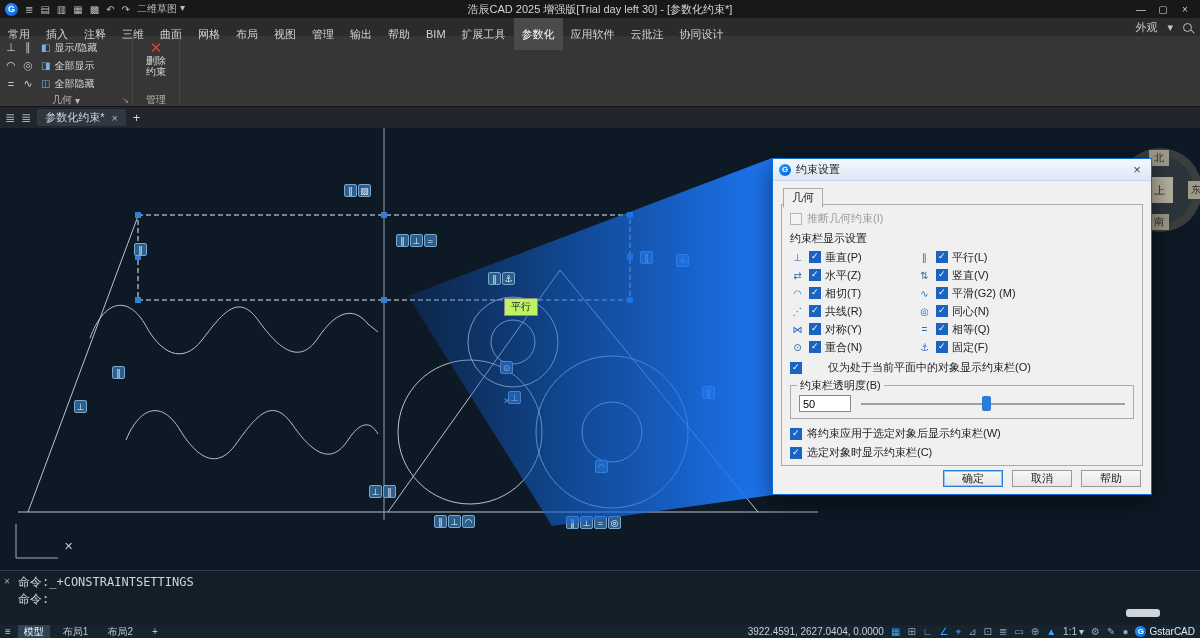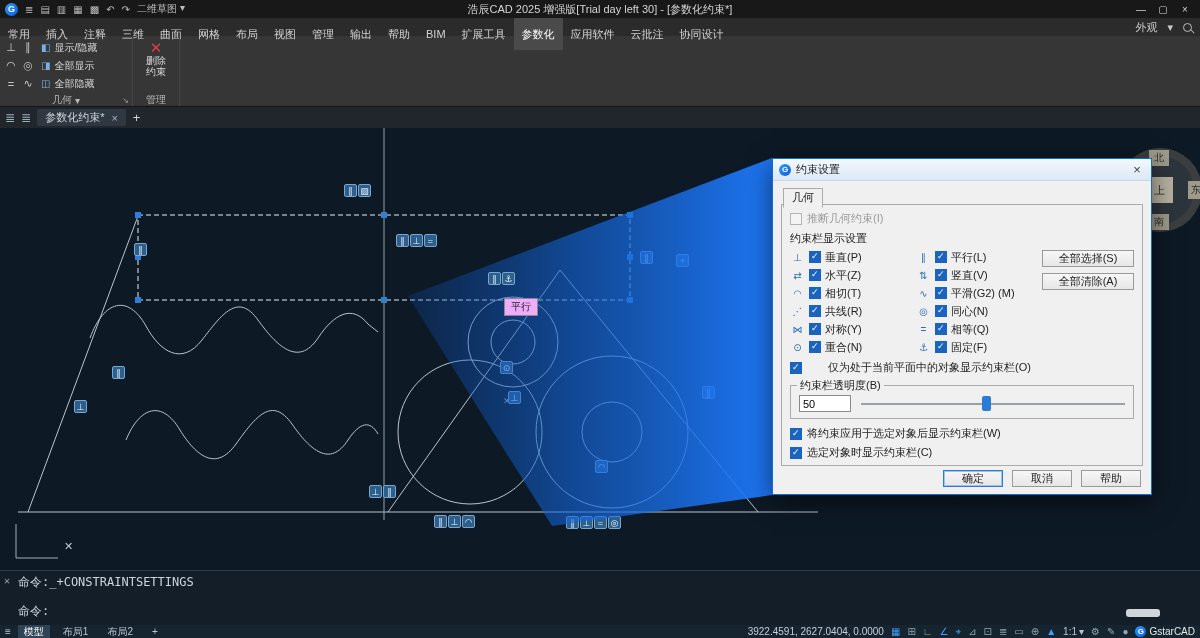--- a/index.html
+++ b/index.html
@@ -47,21 +47,21 @@
   .dtab .x { color:#a7b4bf; }
   .dt-add { font-size:13px; color:#cfd6dc; margin-left:1px; }
 
   
   .canvas { position:relative; height:442px; background:#0d1925; overflow:hidden; }
   svg.draw { position:absolute; inset:0; z-index:1; }
   svg.beamlayer { position:absolute; inset:0; z-index:4; pointer-events:none; }
   .badge { position:absolute; display:flex; gap:1px; z-index:3; }
   .badge span { min-width:13px; height:13px; background:#2d5f8d; border:1px solid #79a7cc; color:#e8f1f8; font-size:9px; display:flex; align-items:center; justify-content:center; border-radius:2px; padding:0 1px; }
   .badge.hl { z-index:5; }
-  .tooltip { position:absolute; left:504px; top:170px; z-index:5; background:#f0abfc; border:1px solid #8a8a8a; color:#222; font-size:10px; padding:1px 6px; }
+  .tooltip { position:absolute; left:504px; top:170px; z-index:5; background:#bef264; border:1px solid #8a8a8a; color:#222; font-size:10px; padding:1px 6px; }
   .compass { position:absolute; left:1118px; top:20px; width:84px; height:84px; z-index:2; border-radius:50%; background:rgba(120,120,115,.30); box-shadow:inset 0 0 0 8px rgba(70,70,66,.55); }
   .c-tile { position:absolute; background:rgba(178,172,152,.85); color:#2b2b2b; font-size:10px; display:flex; align-items:center; justify-content:center; }
   .c-n { left:31px; top:2px; width:20px; height:16px; }
   .c-s { left:31px; bottom:2px; width:20px; height:16px; }
   .c-e { right:-2px; top:33px; width:16px; height:18px; }
   .c-up { left:28px; top:29px; width:27px; height:26px; background:rgba(196,190,170,.9); font-size:11px; }
 
   
   .dialog { position:absolute; left:772px; top:30px; width:380px; height:337px; background:#f0f0f0; border:1px solid #0a6fd2; box-shadow:0 6px 24px rgba(0,0,0,.55); z-index:6; font-size:11px; color:#222; }
   .dlg-title { height:22px; background:linear-gradient(#f3f8fd,#dbe8f6); display:flex; align-items:center; gap:5px; padding:0 6px; border-bottom:1px solid #c7d6e8; }
@@ -92,21 +92,21 @@
   .sthumb { position:absolute; left:46%; top:0; width:9px; height:15px; background:#2a7cd4; border-radius:2px; }
   .after1 { margin-top:7px; }
   .after2 { margin-top:4px; }
   .dlg-btns { position:absolute; right:10px; bottom:7px; display:flex; gap:9px; }
   .dbtn { width:60px; height:17px; background:linear-gradient(#f7f7f7,#e6e6e6); border:1px solid #9a9a9a; font-size:11px; display:flex; align-items:center; justify-content:center; }
   .dbtn.primary { border:1px solid #2a7cd4; box-shadow:inset 0 0 0 1px #9cc4ec; }
 
   
   .cmd { height:55px; background:#131e29; border-top:1px solid #2e3d4a; position:relative; color:#ccd5db; font-size:12px; font-family:"DejaVu Sans Mono","Liberation Mono",monospace; }
   .cmd-close { position:absolute; left:4px; top:4px; color:#8fa3b0; font-size:10px; }
-  .cmd-lines { padding:4px 4px 0 18px; display:flex; flex-direction:column; gap:14px; }
+  .cmd-lines { padding:4px 4px 0 18px; display:flex; flex-direction:column; gap:2px; }
   .cmd-line { height:15px; line-height:15px; white-space:pre; }
   .cmd-scroll { position:absolute; right:40px; bottom:8px; width:34px; height:8px; background:#cfd6da; border-radius:3px; }
 
   
   .status { height:13px; background:#16242f; display:flex; align-items:center; font-size:10px; color:#b9c6d0; padding:0 5px; gap:7px; }
   .st-tab { padding:0 6px; height:13px; display:flex; align-items:center; }
   .st-tab.active { background:#2e4356; color:#fff; }
   .st-coords { margin-left:auto; color:#c3cfd8; }
   .st-icons { display:flex; gap:7px; font-size:10px; color:#8fa5b5; }
   .st-icons .on { color:#3da0ff; }
@@ -397,24 +397,20 @@
                 <span class="cicon">=</span>
                 <span class="cb"></span>
                 <span>相等(Q)</span>
               </div>
             <div class="crow">
                 <span class="cicon">⚓</span>
                 <span class="cb"></span>
                 <span>固定(F)</span>
               </div>
           </div>
-          <div class="side">
-            <div class="sbtn">全部选择(S)</div>
-            <div class="sbtn">全部清除(A)</div>
-          </div>
         </div>
         <div class="row plane-row">
           <span class="cb"></span>
           <span>仅为处于当前平面中的对象显示约束栏(O)</span>
         </div>
         <div class="group">
           <span class="legend">约束栏透明度(B)</span>
           <div class="grp-body">
             <input class="tval" value="50" style="">
             <div class="slider">

